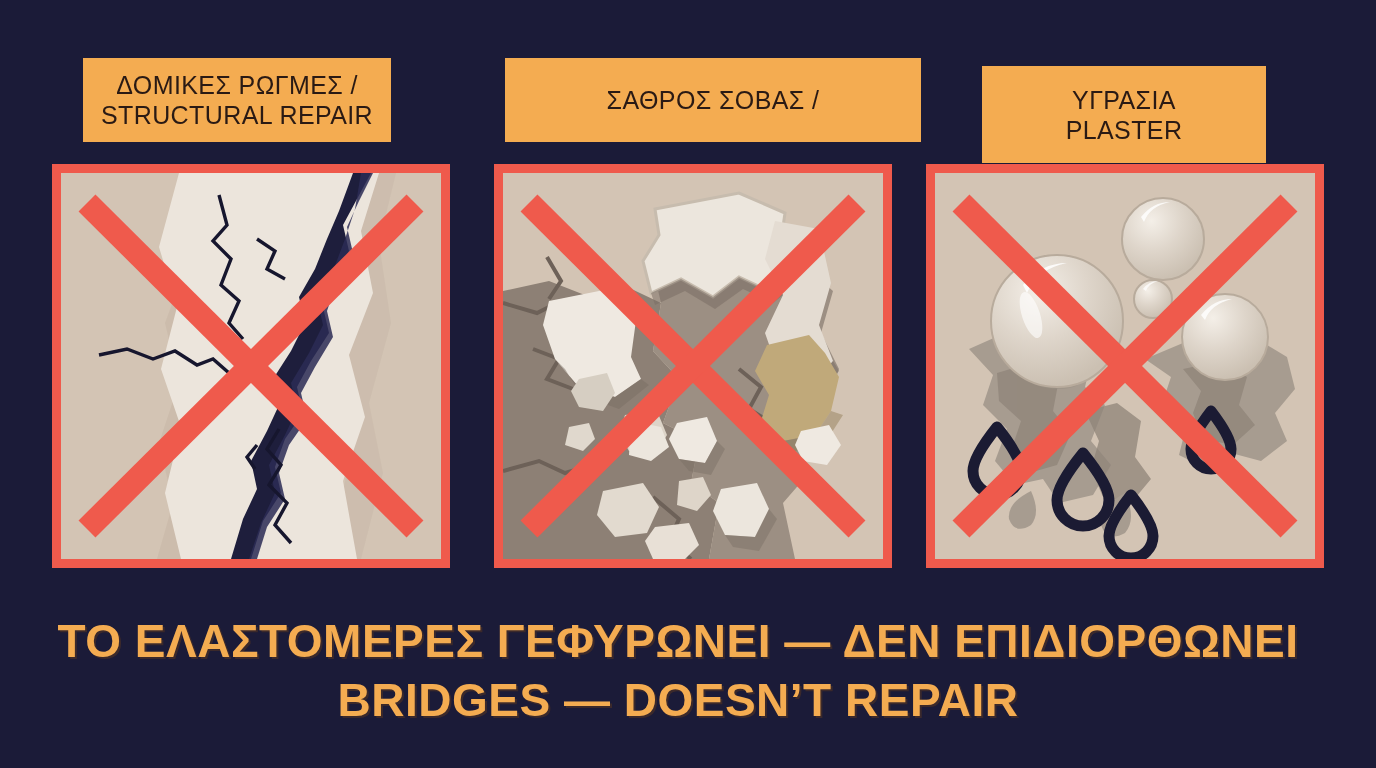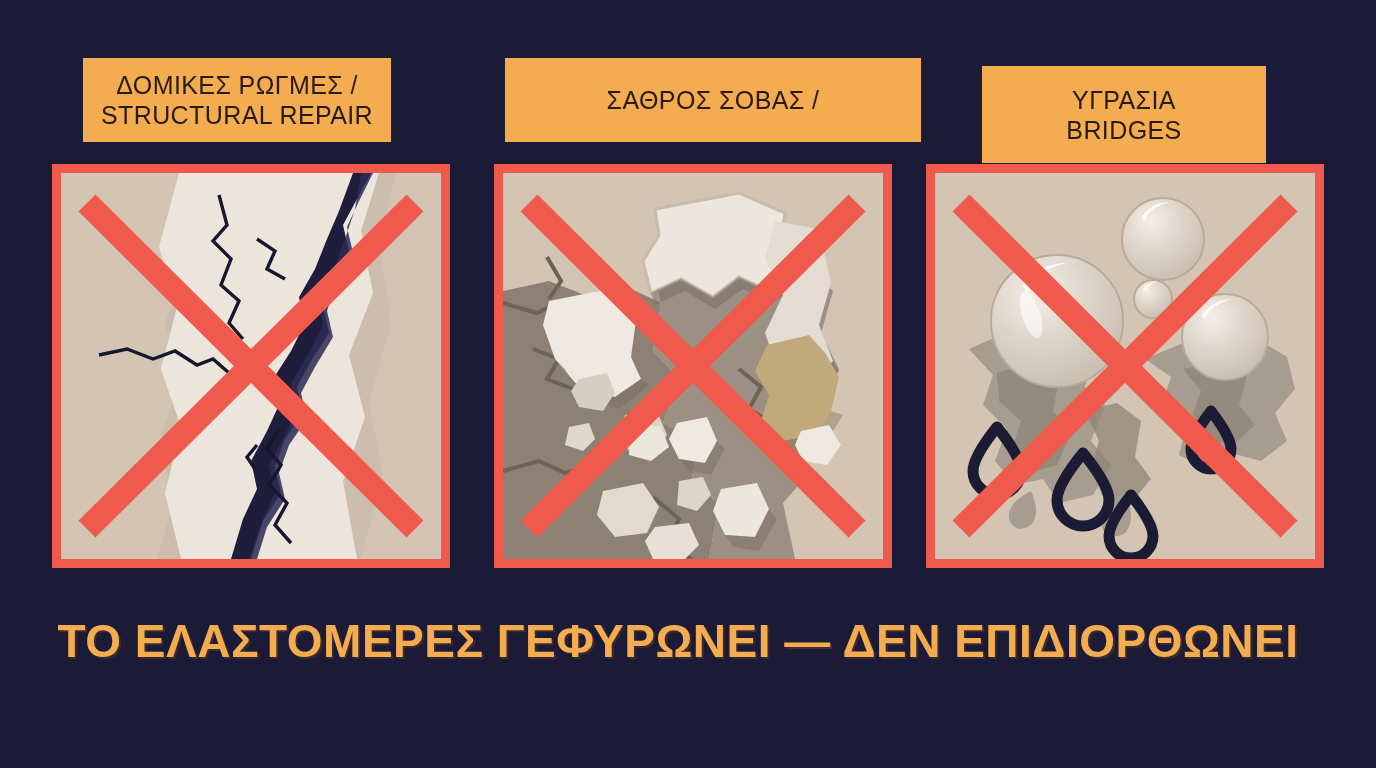--- a/index.html
+++ b/index.html
@@ -91,21 +91,21 @@
 
   <div class="badge" id="badge-1">
     <span class="ln">ΔΟΜΙΚΕΣ ΡΩΓΜΕΣ /</span>
     <span class="ln">STRUCTURAL REPAIR</span>
   </div>
   <div class="badge" id="badge-2">
     <span class="ln">ΣΑΘΡΟΣ ΣΟΒΑΣ /</span>
   </div>
   <div class="badge" id="badge-3">
     <span class="ln">ΥΓΡΑΣΙΑ</span>
-    <span class="ln">BRIDGES</span>
+    <span class="ln">PLASTER</span>
   </div>
 
   <div class="panel" id="panel-1">
     <div class="panel-inner">
       <svg class="art" viewBox="0 0 380 386" preserveAspectRatio="none">
         <rect x="0" y="0" width="380" height="386" fill="#d3c4b4"></rect>
 
         <path d="M128 0 L168 0 L150 60 L160 120 L138 170 L150 230 L128 290 L150 340 L132 386 L96 386
                  L112 330 L98 270 L118 210 L104 150 L126 90 Z" fill="#c6b6a6" opacity="0.55"></path>
         <path d="M300 0 L335 0 L318 70 L330 150 L308 230 L322 300 L300 386 L266 386
@@ -266,15 +266,16 @@
         <g stroke="#ef5a4c" stroke-width="24" stroke-linecap="butt">
           <line x1="26" y1="30" x2="354" y2="356"></line>
           <line x1="354" y1="30" x2="26" y2="356"></line>
         </g>
       </svg>
     </div>
   </div>
 
   <div class="caption">
     <span class="cl">ΤΟ ΕΛΑΣΤΟΜΕΡΕΣ ΓΕΦΥΡΩΝΕΙ — ΔΕΝ ΕΠΙΔΙΟΡΘΩΝΕΙ</span>
+    <span class="cl">BRIDGES — DOESN’T REPAIR</span>
   </div>
 
 </div>
 
 </body></html>

